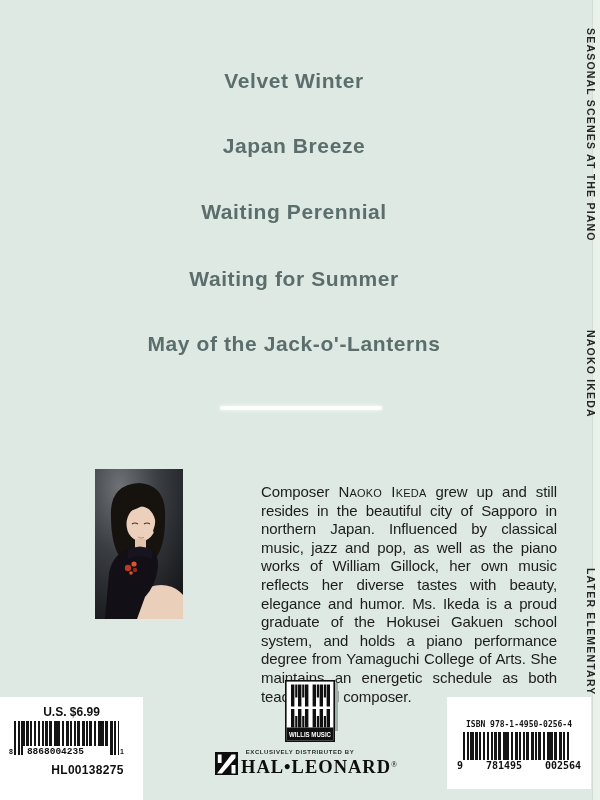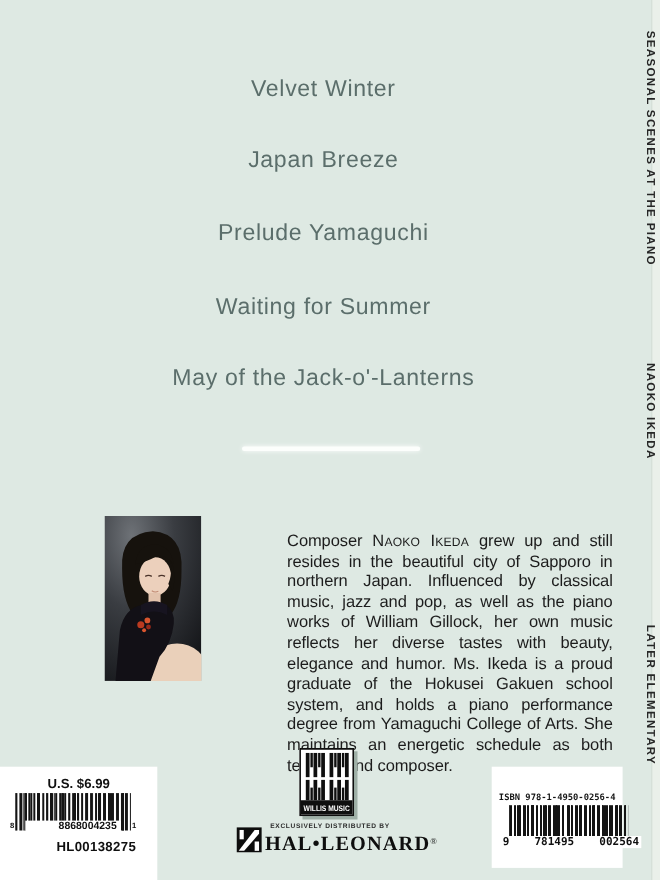--- a/index.html
+++ b/index.html
@@ -8,21 +8,21 @@
     background:#dee9e3;
     font-family:"Liberation Sans",sans-serif;
   }
   
   .edge-strip{position:absolute;left:592px;top:0;width:8px;height:800px;
     background:#eaf0ea;border-left:1px solid #d2ddd5;}
 
   
   .song{
     position:absolute;left:0;width:588px;text-align:center;
-    font-size:21px;font-weight:400;letter-spacing:.6px;color:#5b6e6b;
+    font-size:21px;font-weight:700;letter-spacing:.6px;color:#5b6e6b;
   }
   
   .divider{
     position:absolute;left:220px;top:406px;width:162px;height:4px;
     background:#fcfefc;border-radius:2px;
     box-shadow:0 0 5px rgba(255,255,255,.95);
   }
 
   
   .vert{
@@ -40,72 +40,72 @@
   .bio{
     position:absolute;left:213px;top:468px;width:296px;
     font-size:15px;line-height:18.6px;letter-spacing:-.1px;
     text-align:justify;color:#1c1c1c;margin-left:48px;
   }
   .smallcaps{font-variant:small-caps;letter-spacing:.2px;}
 
   
   .panel{position:absolute;background:#ffffff;}
   .panel.left{left:0;top:697px;width:143px;height:103px;}
-  .panel.right{left:447px;top:697px;width:119px;height:92px;}
+  .panel.right{left:447px;top:697px;width:144px;height:92px;}
 
   .price{position:absolute;top:8px;left:0;width:100%;text-align:center;
     font-size:12px;font-weight:700;color:#101010;}
   .upc{position:absolute;left:8px;top:24px;width:117px;height:34px;display:flex;}
   .upc-side{font-size:7px;font-weight:600;align-self:flex-end;padding:0 1px;color:#101010;}
   .bars{
     background:
       repeating-linear-gradient(90deg,#141414 0 2px,transparent 2px 4px),
       repeating-linear-gradient(90deg,#141414 0 1px,transparent 1px 7px),
       repeating-linear-gradient(90deg,transparent 0 9px,#141414 9px 11px);
   }
   .upc-bars{flex:1;position:relative;}
   .upc-center{
     position:absolute;left:9px;right:9px;bottom:-2px;background:#fff;
-    display:flex;justify-content:flex-end;padding:0 4px;
-    font-family:Liberation Sans, sans-serif;font-size:9.5px;font-weight:700;color:#101010;
+    display:flex;justify-content:flex-start;padding:0 4px;
+    font-family:Liberation Mono, monospace;font-size:9.5px;font-weight:700;color:#101010;
   }
   .catalog{position:absolute;top:66px;left:16px;width:100%;text-align:center;
     font-size:12px;font-weight:700;letter-spacing:.3px;color:#101010;}
 
   
   .isbn{position:absolute;top:23px;left:0;width:100%;text-align:center;
     font-family:"DejaVu Sans Mono",monospace;font-size:8px;font-weight:600;color:#151515;}
   .ean-bars{position:absolute;left:16px;top:35px;width:108px;height:29px;}
   .ean-digits{
     position:absolute;left:8px;top:63px;width:124px;background:#fff;
     display:flex;justify-content:space-between;padding:0 2px;
     font-family:"DejaVu Sans Mono",monospace;font-size:10px;font-weight:600;color:#101010;
   }
 
   
-  .willis{position:absolute;left:272px;top:680px;width:50px;height:62px;
+  .willis{position:absolute;left:285px;top:680px;width:50px;height:48px;
     box-shadow:3px 3px 0 #9fb0a7;}
   .dist{position:absolute;left:225px;top:749px;width:150px;text-align:center;
     font-size:6px;font-weight:700;letter-spacing:.6px;color:#2b2b2b;}
   .hl-icon{position:absolute;left:215px;top:752px;width:23px;height:23px;}
   .hl-word{position:absolute;left:241px;top:753px;height:24px;line-height:24px;
     font-family:Liberation Serif, serif;font-size:18.5px;font-weight:700;
     letter-spacing:1px;color:#0e0e0e;white-space:nowrap;}
   .hl-word sup{font-size:8px;font-weight:400;vertical-align:6px;}
 </style>
 </head>
 <body>
 
 <div class="page">
 
   <div class="edge-strip"></div>
 
   <div class="song" style="top:69px">Velvet Winter</div>
   <div class="song" style="top:134px">Japan Breeze</div>
-  <div class="song" style="top:200px">Prelude Yamaguchi</div>
+  <div class="song" style="top:200px">Waiting Perennial</div>
   <div class="song" style="top:267px">Waiting for Summer</div>
   <div class="song" style="top:332px">May of the Jack-o'-Lanterns</div>
 
   <div class="divider"></div>
 
   <div class="vert series">SEASONAL SCENES AT THE PIANO</div>
   <div class="vert composer">NAOKO IKEDA</div>
   <div class="vert level">LATER ELEMENTARY</div>
 
   <div class="photo">

